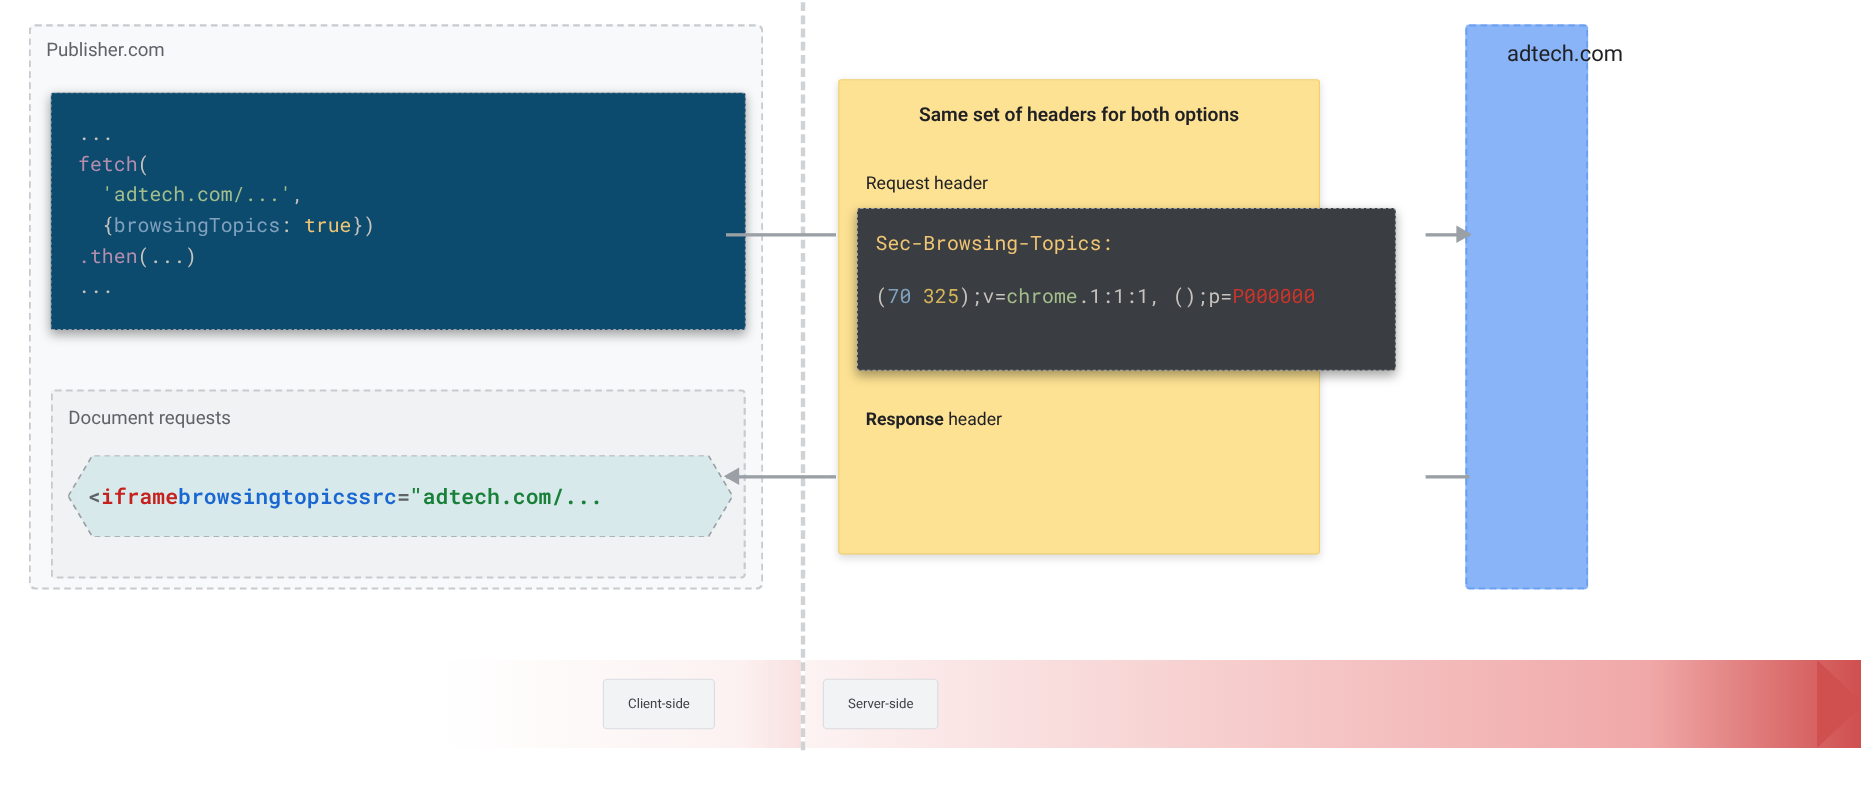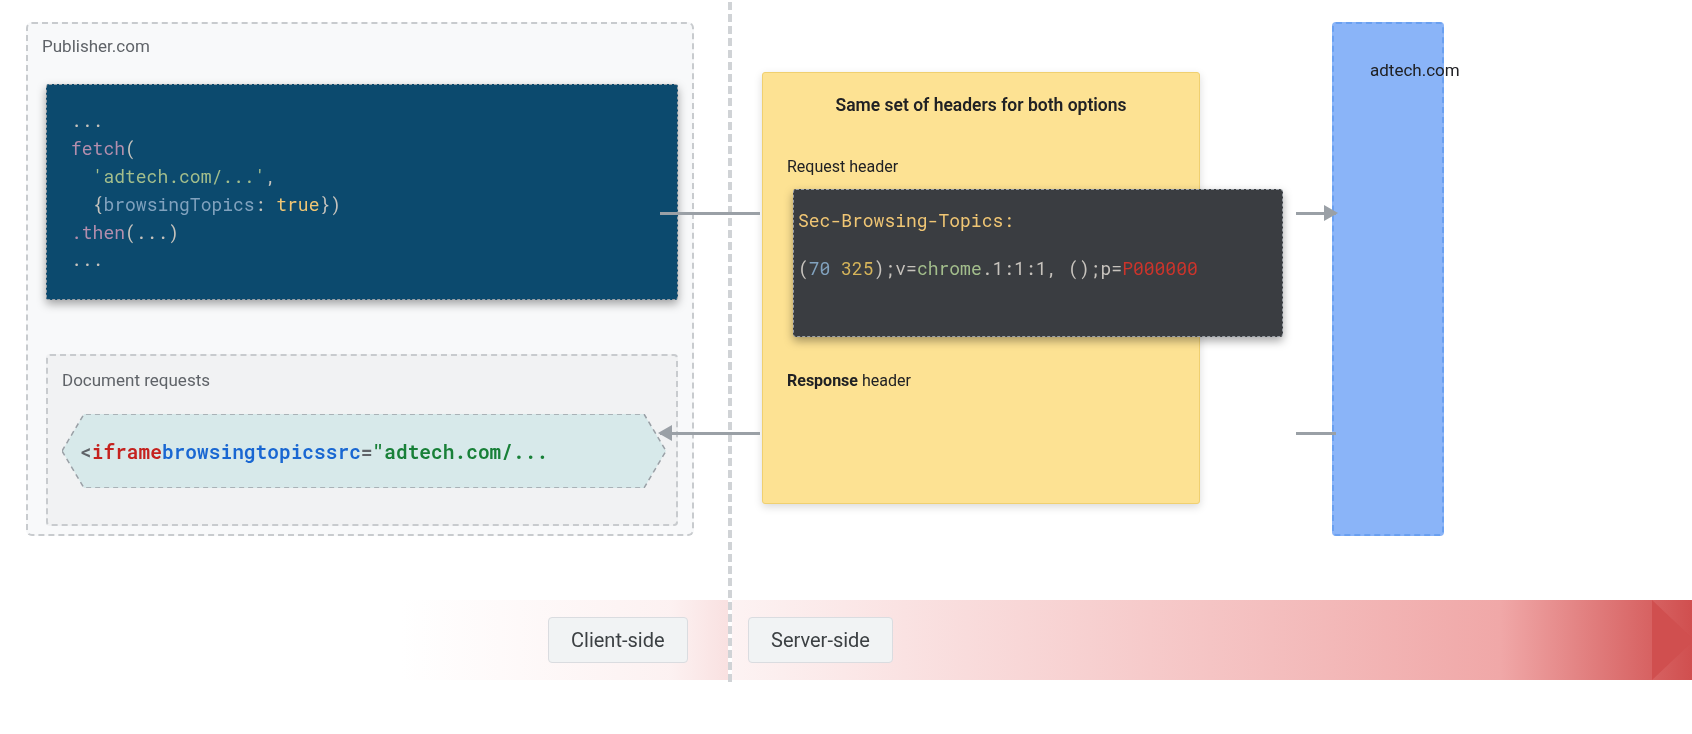--- a/index.html
+++ b/index.html
@@ -136,27 +136,27 @@
   .req-label .bold { font-weight: 400; }
   .resp-label {
     position: absolute;
     left: 24px; top: 298px;
     font-size: 16px; color: #202124;
   }
   .resp-label .bold { font-weight: 700; }
 
   .req-block {
     position: absolute;
-    left: 30px; top: 116px;
+    left: 16px; top: 116px;
     width: 490px; height: 148px;
     background: #3a3d41;
     border: 1px dashed #9aa0a6;
     border-radius: 3px;
     box-shadow: 0 4px 10px rgba(0,0,0,0.35);
-    padding: 18px 4px;
+    padding: 18px 16px;
     font-family: "Roboto Mono","Menlo","Consolas",monospace;
     font-size: 18px;
     color: #e8eaed;
     white-space: pre;
   }
   .resp-block {
     position: absolute;
     left: 22px; top: 332px;
     width: 490px; height: 54px;
     background: #3a3d41;
@@ -191,23 +191,22 @@
     top: 22px;
     width: 112px;
     height: 514px;
     background: #8ab4f8;
     border: 2px dashed #6aa0f0;
     border-radius: 4px;
   }
   .adtech-label {
     position: absolute;
     left: 1370px; top: 36px;
-    font-size: 17px;
+    font-size: 20px;
     color: #202124;
-    margin-top: 24px;
   }
 
   
   .arrow {
     position: absolute;
     height: 2.5px;
     background: #9aa0a6;
   }
   .arrow .head-right, .arrow .head-left {
     position: absolute;
@@ -250,21 +249,21 @@
     border-top: 40px solid transparent;
     border-bottom: 40px solid transparent;
     border-left: 42px solid #d04f4f;
   }
   .side-label {
     position: absolute;
     top: 617px;
     height: 46px;
     padding: 16px 22px;
     display: flex; align-items: center;
-    font-size: 20px;
+    font-size: 12px;
     color: #3c4043;
     background: #f1f3f4;
     border: 1px solid #dadce0;
     border-radius: 4px;
   }
   .client-label { left: 548px; }
   .server-label { left: 748px; }
 </style>
 </head>
 <body>

